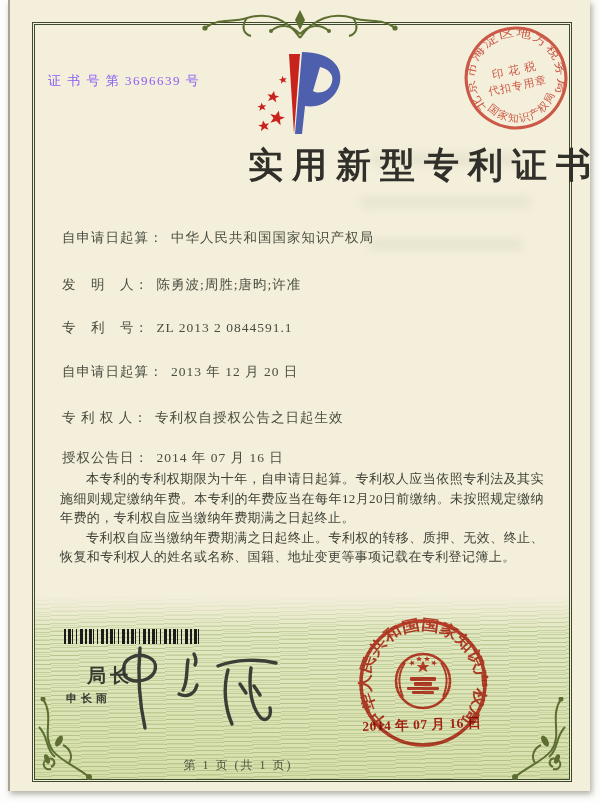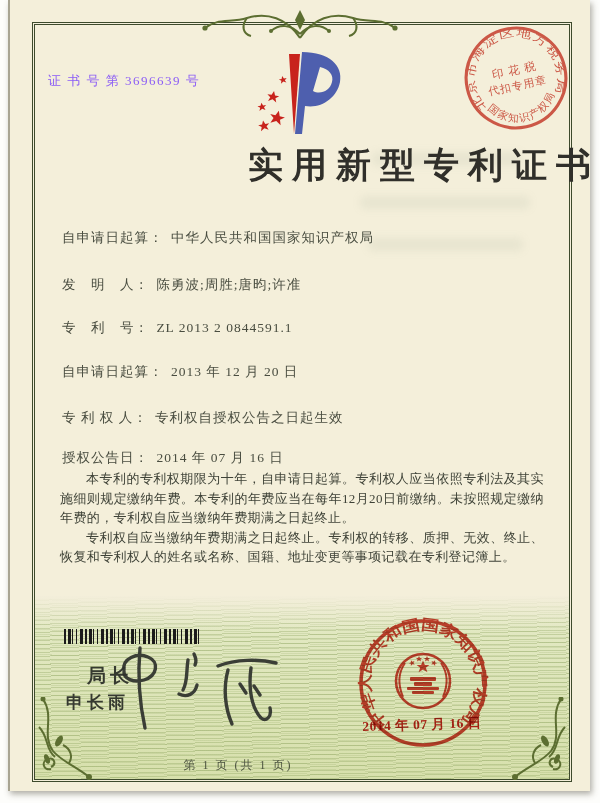--- a/index.html
+++ b/index.html
@@ -43,21 +43,21 @@
               line-height:19.6px; color:#3e4237; text-align:justify; letter-spacing:.4px; }
   .bodytext p { text-indent:2em; }
 
   .barcode { position:absolute; left:64px; top:629px; width:138px; height:15px;
     background:repeating-linear-gradient(90deg,#1b1b1b 0 2px,transparent 2px 4px,
       #1b1b1b 4px 7px,transparent 7px 8px,#1b1b1b 8px 9px,transparent 9px 12px,
       #1b1b1b 12px 13px,transparent 13px 16px,#1b1b1b 16px 19px,transparent 19px 21px); }
 
   .dir-title { position:absolute; left:66px; top:663px; font-size:19px; color:#363a30;
                letter-spacing:4px; font-weight:700;margin-left:21px; }
-  .dir-name  { position:absolute; left:66px; top:691px; font-size:17px; color:#363a30;
+  .dir-name  { position:absolute; left:66px; top:691px; font-size:11px; color:#363a30;
                letter-spacing:4px; font-weight:600; }
 
   .signature { position:absolute; left:102px; top:634px; width:192px; height:106px; }
 
   .seal-main { position:absolute; left:357px; top:617px; width:132px; height:132px;
                mix-blend-mode:multiply; opacity:.92; }
   .seal-date { position:absolute; left:352px; top:716px; width:140px; text-align:center;
                font-size:13.5px; font-weight:700; color:#c4281d; letter-spacing:.5px;
                transform:rotate(-2deg); mix-blend-mode:multiply; }
 

